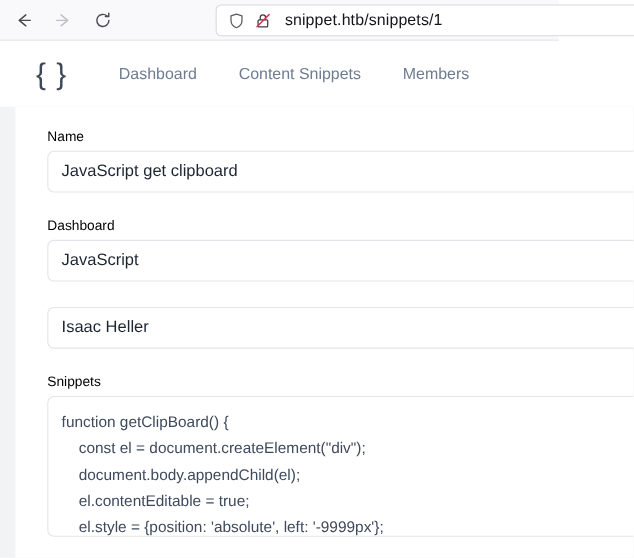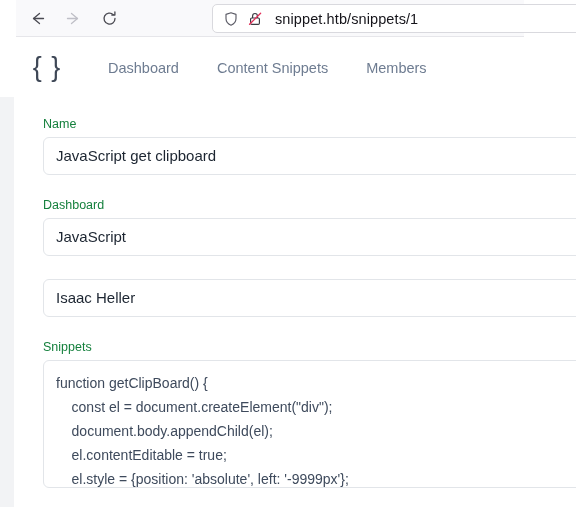--- a/index.html
+++ b/index.html
@@ -7,21 +7,21 @@
     margin: 0; padding: 0;
     width: 576px; height: 507px;
     overflow: hidden;
     background: #ffffff;
     font-family: "Liberation Sans", sans-serif;
   }
 
   
   #browser-toolbar {
     position: absolute;
-    left: 16px; top: 0;
+    left: 0; top: 0;
     width: 508px; height: 37px;
     background: #f9f9fb;
     border-bottom: 1px solid #e6e6ea;
     display: flex;
     align-items: center;
   }
   .nav-btn {
     width: 30px; height: 30px;
     margin-left: 6px;
     display: flex; align-items: center; justify-content: center;
@@ -106,21 +106,21 @@
     left: 14px; top: 0;
     width: 562px;
     min-height: 410px;
     background: #ffffff;
     padding: 20px 0 0 0;
   }
 
   .field-group { margin: 0 0 0 29px; }
   .field-label {
     font-size: 12.5px;
-    color: #15803d;
+    color: #000000;
     margin-bottom: 6px;
     display: block;
   }
   .field-input {
     display: block;
     width: 560px;
     height: 38px;
     background: #ffffff;
     border: 1px solid #e2e5e9;
     border-radius: 6px;

